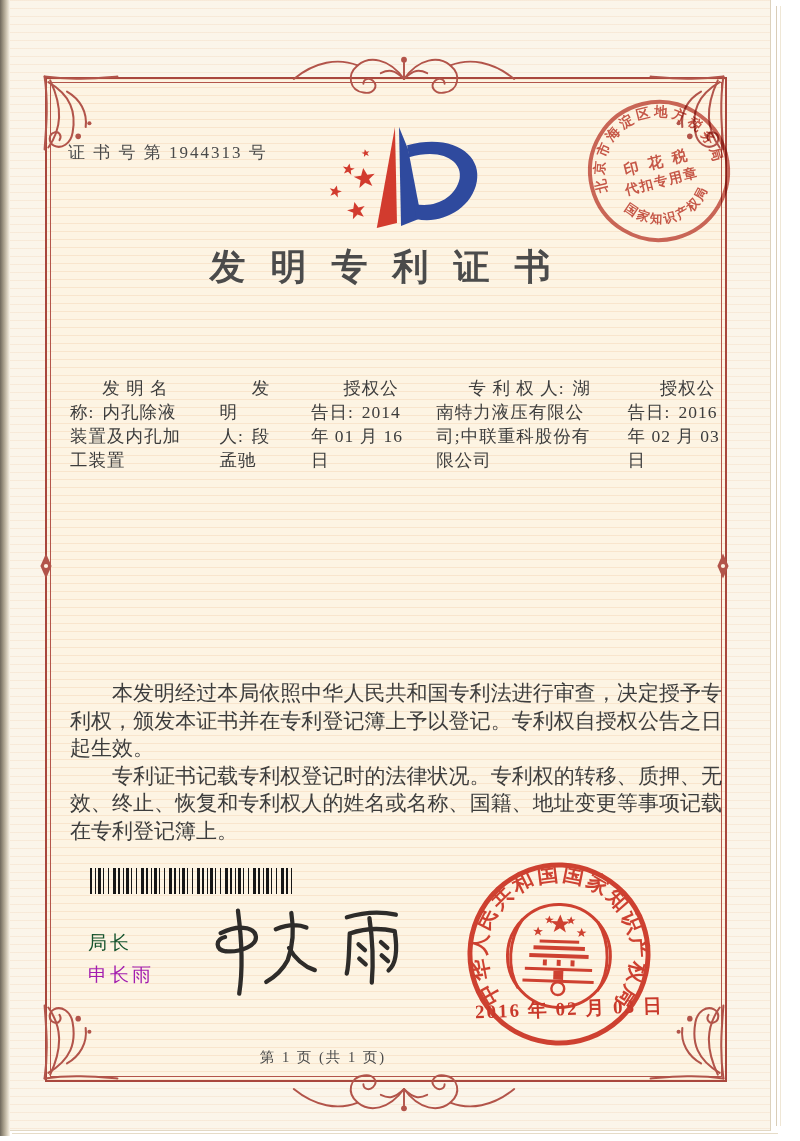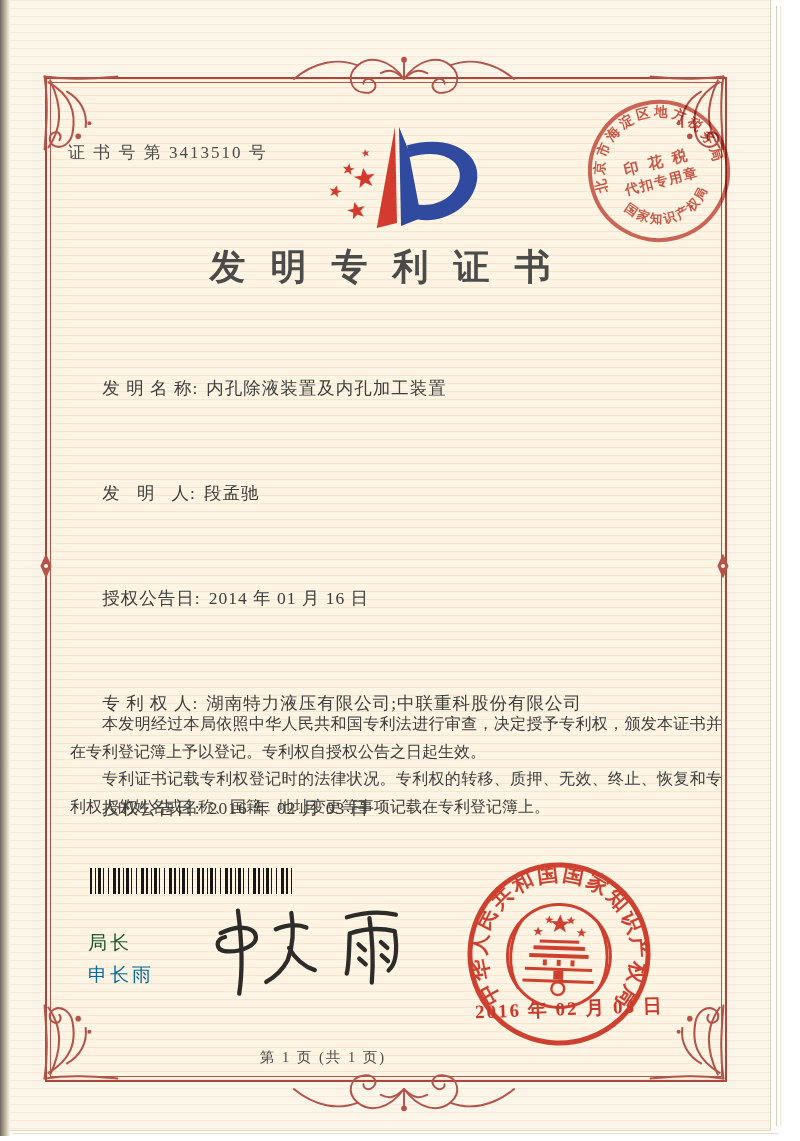--- a/index.html
+++ b/index.html
@@ -40,41 +40,41 @@
   .o-ml{left:39px;top:550px;width:14px;height:32px;}
   .o-mr{left:716px;top:550px;width:14px;height:32px;}
 
   .certno{position:absolute;left:68px;top:141px;font-size:17px;letter-spacing:2px;color:#4a4a4a;z-index:4;}
   .logo{position:absolute;left:302px;top:120px;width:192px;height:115px;z-index:4;}
   .taxstamp{position:absolute;left:584px;top:96px;width:150px;height:150px;transform:rotate(-14deg);
     opacity:.88;mix-blend-mode:multiply;z-index:5;}
   .title{position:absolute;left:45px;top:243px;width:678px;text-align:center;
     font-size:36px;font-weight:700;letter-spacing:8px;color:#4b4b4b;z-index:4;}
 
-  .fields{position:absolute;left:70px;top:352px;width:650px;display:flex;flex-direction:column;gap:33px;
+  .fields{position:absolute;left:70px;top:352px;width:650px;display:flex;flex-direction:row;gap:33px;
     font-size:17.5px;color:#3d3d3d;z-index:4;white-space:pre-wrap;}
   .field{line-height:24px;letter-spacing:1px;}
   .flabel{margin-right:8px;}
 
-  .paras{position:absolute;left:70px;top:710px;width:652px;font-size:16px;line-height:27.5px;
+  .paras{position:absolute;left:70px;top:680px;width:652px;font-size:21px;line-height:27.5px;
     text-align:justify;color:#3d3d3d;z-index:4;}
   .paras p{margin:0;text-indent:2em;}
 
   .barcode{position:absolute;left:90px;top:868px;width:202px;height:26px;z-index:4;
     background-image:repeating-linear-gradient(90deg,
       #161616 0 2px,transparent 2px 5px,
       #161616 5px 6px,transparent 6px 8px,
       #161616 8px 11px,transparent 11px 13px,
       #161616 13px 14px,transparent 14px 18px,
       #161616 18px 19px,transparent 19px 23px,
       #161616 23px 26px,transparent 26px 28px);}
 
   .signer-title{position:absolute;left:88px;top:930px;font-size:19px;letter-spacing:3px;color:#14532d;z-index:4;
     font-family:"Liberation Sans","DejaVu Sans",sans-serif;}
-  .signer-name{position:absolute;left:88px;top:962px;font-size:19px;letter-spacing:3px;color:#0369a1;z-index:4;
+  .signer-name{position:absolute;left:88px;top:962px;font-size:19px;letter-spacing:3px;color:#a21caf;z-index:4;
     font-family:"Liberation Sans","DejaVu Sans",sans-serif;}
   .signature{position:absolute;left:195px;top:900px;width:225px;height:96px;z-index:5;transform:rotate(-3deg);}
 
   .seal{position:absolute;left:465px;top:860px;width:188px;height:188px;z-index:5;
     opacity:.93;mix-blend-mode:multiply;transform:rotate(2deg);}
   .sealdate{position:absolute;left:475px;top:996px;font-size:19px;letter-spacing:2px;color:#c9392b;
     z-index:6;transform:rotate(-2deg);font-weight:600;}
 
   .footer{position:absolute;left:45px;top:1048px;width:556px;text-align:center;
     font-size:14.5px;letter-spacing:2px;color:#4a4a4a;z-index:4;}
@@ -157,21 +157,21 @@
       <svg viewBox="0 0 20 40">
         <use href="#fl-diamond"></use>
       </svg>
     </div>
   <div class="orn o-mr">
       <svg viewBox="0 0 20 40">
         <use href="#fl-diamond"></use>
       </svg>
     </div>
 
-  <div class="certno">证 书 号 第 3413510 号</div>
+  <div class="certno">证 书 号 第 1944313 号</div>
 
   <svg class="logo" viewBox="0 0 190 112">
     <g>
       <path d="M92,6 L74,106 L94,101 Z" fill="#d23b2e"></path>
       <path d="M96,6 L98,104 L118,96 L105,28 Z" fill="#2f4a9e"></path>
       <path d="M104,24 C150,12 178,34 173,60 C168,88 136,103 113,97 L111,82 C131,87 152,76 156,57 C159,41 140,26 106,36 Z" fill="#2f4a9e"></path>
       <use href="#st" transform="translate(63,32) scale(0.4) rotate(-12)" fill="#d23b2e"></use>
       <use href="#st" transform="translate(46,48) scale(0.6) rotate(10)" fill="#d23b2e"></use>
       <use href="#st" transform="translate(62,57) scale(1.05) rotate(-8)" fill="#d23b2e"></use>
       <use href="#st" transform="translate(33,70) scale(0.62) rotate(14)" fill="#d23b2e"></use>

